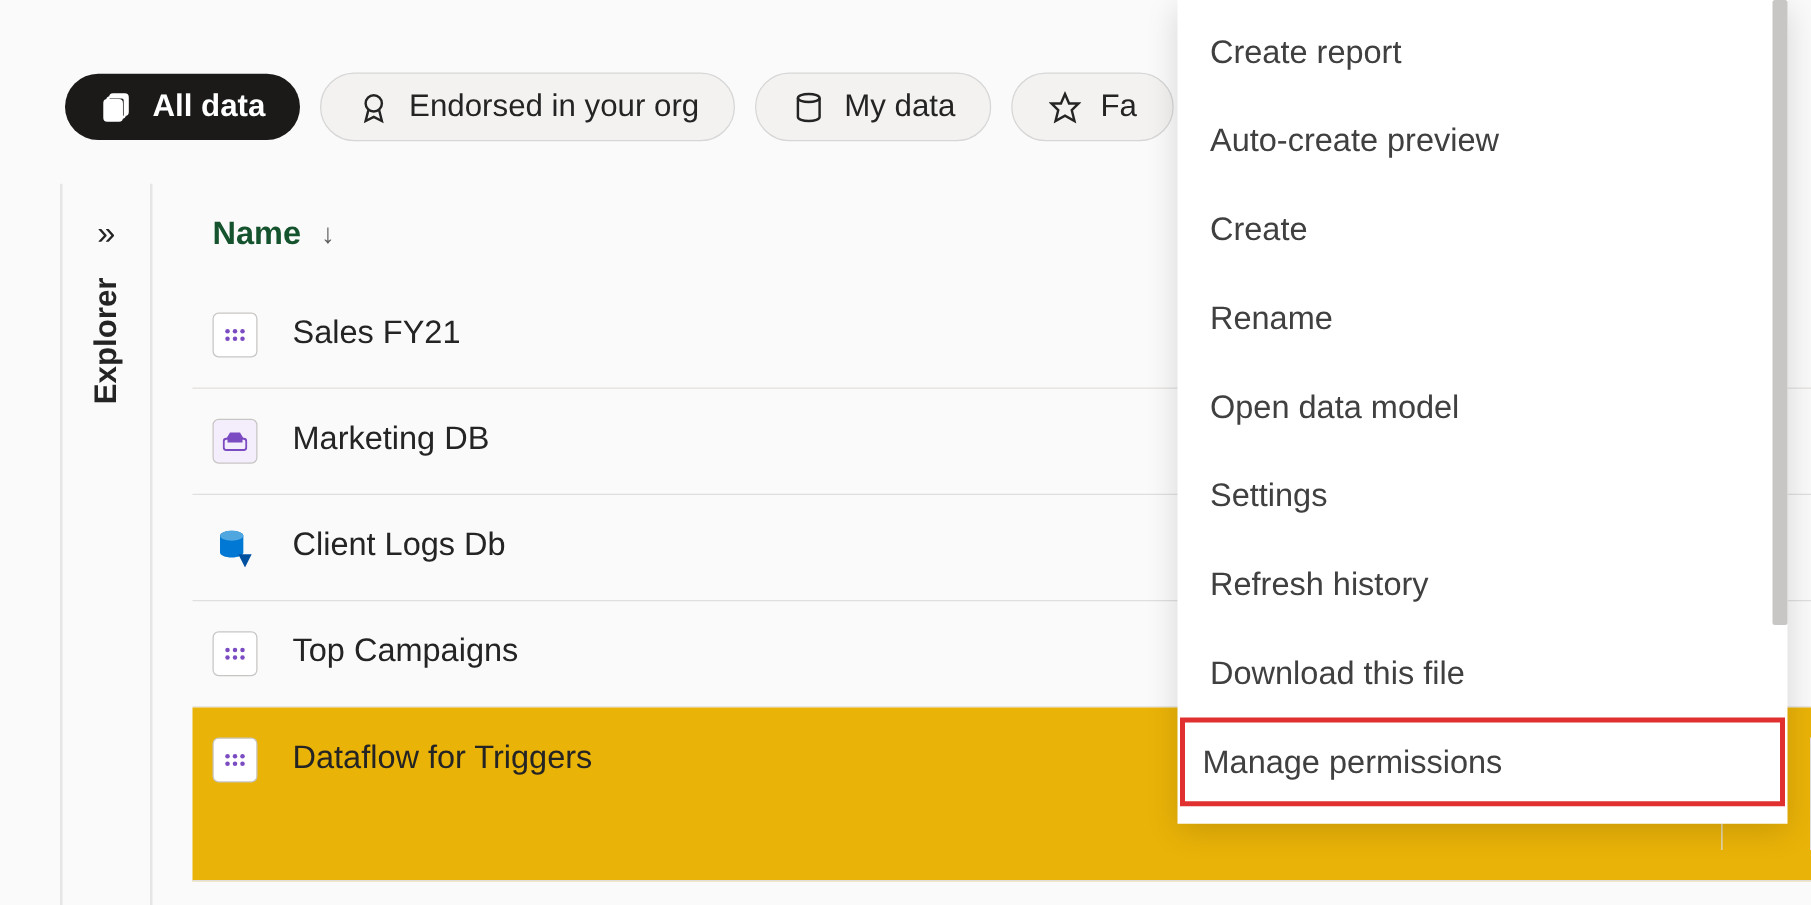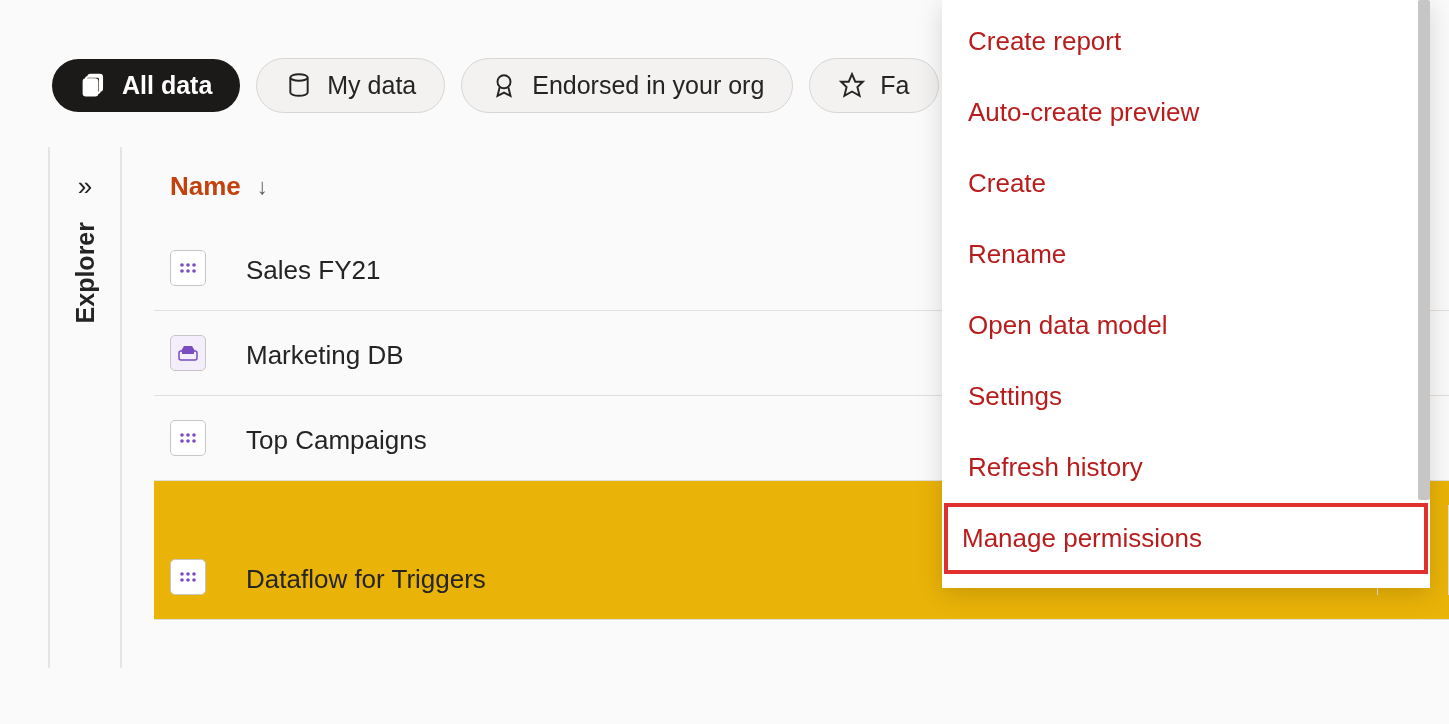--- a/index.html
+++ b/index.html
@@ -16,21 +16,21 @@
       position: relative;
     }
     .filter-bar {
       display: flex;
       gap: 16px;
       padding: 58px 0 0 52px;
       align-items: center;
     }
     .filter-pill {
       display: flex;
-      align-items: flex-start;
+      align-items: center;
       gap: 14px;
       padding: 12px 28px;
       border-radius: 999px;
       font-size: 25px;
       background: #f3f2f1;
       border: 1px solid #d6d6d6;
       color: #242424;
       cursor: pointer;
     }
     .filter-pill.active {
@@ -78,35 +78,35 @@
     }
     .list-header {
       display: flex;
       align-items: center;
       padding: 24px 0 24px 48px;
       gap: 16px;
     }
     .list-header-title {
       font-size: 26px;
       font-weight: 700;
-      color: #c2410c;
+      color: #14532d;
     }
     .sort-arrow {
       font-size: 22px;
       color: #605e5c;
     }
     .list-rows {
       padding-left: 32px;
     }
     .list-row {
       display: flex;
-      align-items: flex-end;
+      align-items: flex-start;
       padding: 24px 16px;
       border-bottom: 1px solid #e1dfdd;
-      gap: 40px;
+      gap: 28px;
       font-size: 26px;
       color: #242424;
       position: relative;
     }
     .list-row.selected {
       background: #eab308;
     }
     .row-icon {
       width: 36px;
       height: 36px;
@@ -149,21 +149,21 @@
       top: 0;
       left: 942px;
       width: 488px;
       background: #fff;
       box-shadow: 0 6px 24px rgba(0,0,0,0.15);
       padding: 6px 0 14px 0;
     }
     .context-menu-item {
       padding: 20px 26px;
       font-size: 26px;
-      color: #b91c1c;
+      color: #404040;
       cursor: pointer;
     }
     .context-menu-item.highlighted {
       border: 4px solid #e03030;
       margin: 0 2px;
       padding: 16px 14px;
     }
     .context-scrollbar {
       position: absolute;
       right: 0;
@@ -184,34 +184,34 @@
         <rect x="7" y="3" width="12" height="14" rx="2" fill="white"></rect>
         <rect x="5" y="5" width="12" height="14" rx="2" fill="#1b1a19" stroke="white"></rect>
         <rect x="3" y="7" width="12" height="14" rx="2" fill="white"></rect>
       </svg>
     </span>
     <span>All data</span>
   </div>
   <div class="filter-pill">
     <span class="icon">
       <svg width="26" height="26" viewBox="0 0 24 24" fill="none" stroke="#242424" stroke-width="1.8">
+        <circle cx="12" cy="9" r="6"></circle>
+        <path d="M8 14l-2 8 6-3 6 3-2-8"></path>
+      </svg>
+    </span>
+    <span>Endorsed in your org</span>
+  </div>
+  <div class="filter-pill">
+    <span class="icon">
+      <svg width="26" height="26" viewBox="0 0 24 24" fill="none" stroke="#242424" stroke-width="1.8">
         <ellipse cx="12" cy="5" rx="8" ry="3"></ellipse>
         <path d="M4 5v14c0 1.66 3.58 3 8 3s8-1.34 8-3V5"></path>
       </svg>
     </span>
     <span>My data</span>
-  </div>
-  <div class="filter-pill">
-    <span class="icon">
-      <svg width="26" height="26" viewBox="0 0 24 24" fill="none" stroke="#242424" stroke-width="1.8">
-        <circle cx="12" cy="9" r="6"></circle>
-        <path d="M8 14l-2 8 6-3 6 3-2-8"></path>
-      </svg>
-    </span>
-    <span>Endorsed in your org</span>
   </div>
   <div class="filter-pill">
     <span class="icon">
       <svg width="26" height="26" viewBox="0 0 24 24" fill="none" stroke="#242424" stroke-width="1.8">
         <polygon points="12,2 15,9 22,9 17,14 19,22 12,18 5,22 7,14 2,9 9,9"></polygon>
       </svg>
     </span>
     <span>Fa</span>
   </div>
 </div>
@@ -246,20 +246,31 @@
         <div class="row-icon" style="background:#f4edfc">
           <svg width="20" height="16" viewBox="0 0 20 16">
               <rect x="1" y="6" width="18" height="9" rx="2" fill="none" stroke="#7b4bc2" stroke-width="1.5"></rect>
               <path d="M3 6 L6 1 L14 1 L17 6" fill="#7b4bc2"></path>
               <rect x="4" y="6" width="12" height="3" fill="#7b4bc2"></rect>
             </svg>
         </div>
         <span>Marketing DB</span>
       </div>
 
+      <div class="list-row">
+        <div class="row-icon" style="border:none;background:transparent">
+          <svg width="32" height="32" viewBox="0 0 24 24">
+              <ellipse cx="10" cy="5" rx="7" ry="3" fill="#0078d4"></ellipse>
+              <path d="M3 5v10c0 1.66 3.13 3 7 3s7-1.34 7-3V5" fill="#0078d4"></path>
+              <ellipse cx="10" cy="5" rx="7" ry="3" fill="#50a7e0"></ellipse>
+              <polygon points="14,16 22,16 18,24" fill="#0050a0"></polygon>
+            </svg>
+        </div>
+        <span>Client Logs Db</span>
+      </div>
 
       <div class="list-row">
         <div class="row-icon">
           <svg width="18" height="12" viewBox="0 0 18 12">
               <circle cx="3" cy="3" r="1.8" fill="#7b4bc2"></circle>
               <circle cx="9" cy="3" r="1.8" fill="#7b4bc2"></circle>
               <circle cx="15" cy="3" r="1.8" fill="#7b4bc2"></circle>
               <circle cx="3" cy="9" r="1.8" fill="#7b4bc2"></circle>
               <circle cx="9" cy="9" r="1.8" fill="#7b4bc2"></circle>
               <circle cx="15" cy="9" r="1.8" fill="#7b4bc2"></circle>
@@ -310,14 +321,15 @@
 
 <div class="context-menu">
   <div class="context-scrollbar"></div>
   <div class="context-menu-item">Create report</div>
   <div class="context-menu-item">Auto-create preview</div>
   <div class="context-menu-item">Create</div>
   <div class="context-menu-item">Rename</div>
   <div class="context-menu-item">Open data model</div>
   <div class="context-menu-item">Settings</div>
   <div class="context-menu-item">Refresh history</div>
+  <div class="context-menu-item">Download this file</div>
   <div class="context-menu-item highlighted">Manage permissions</div>
 </div>
 
 </body></html>

